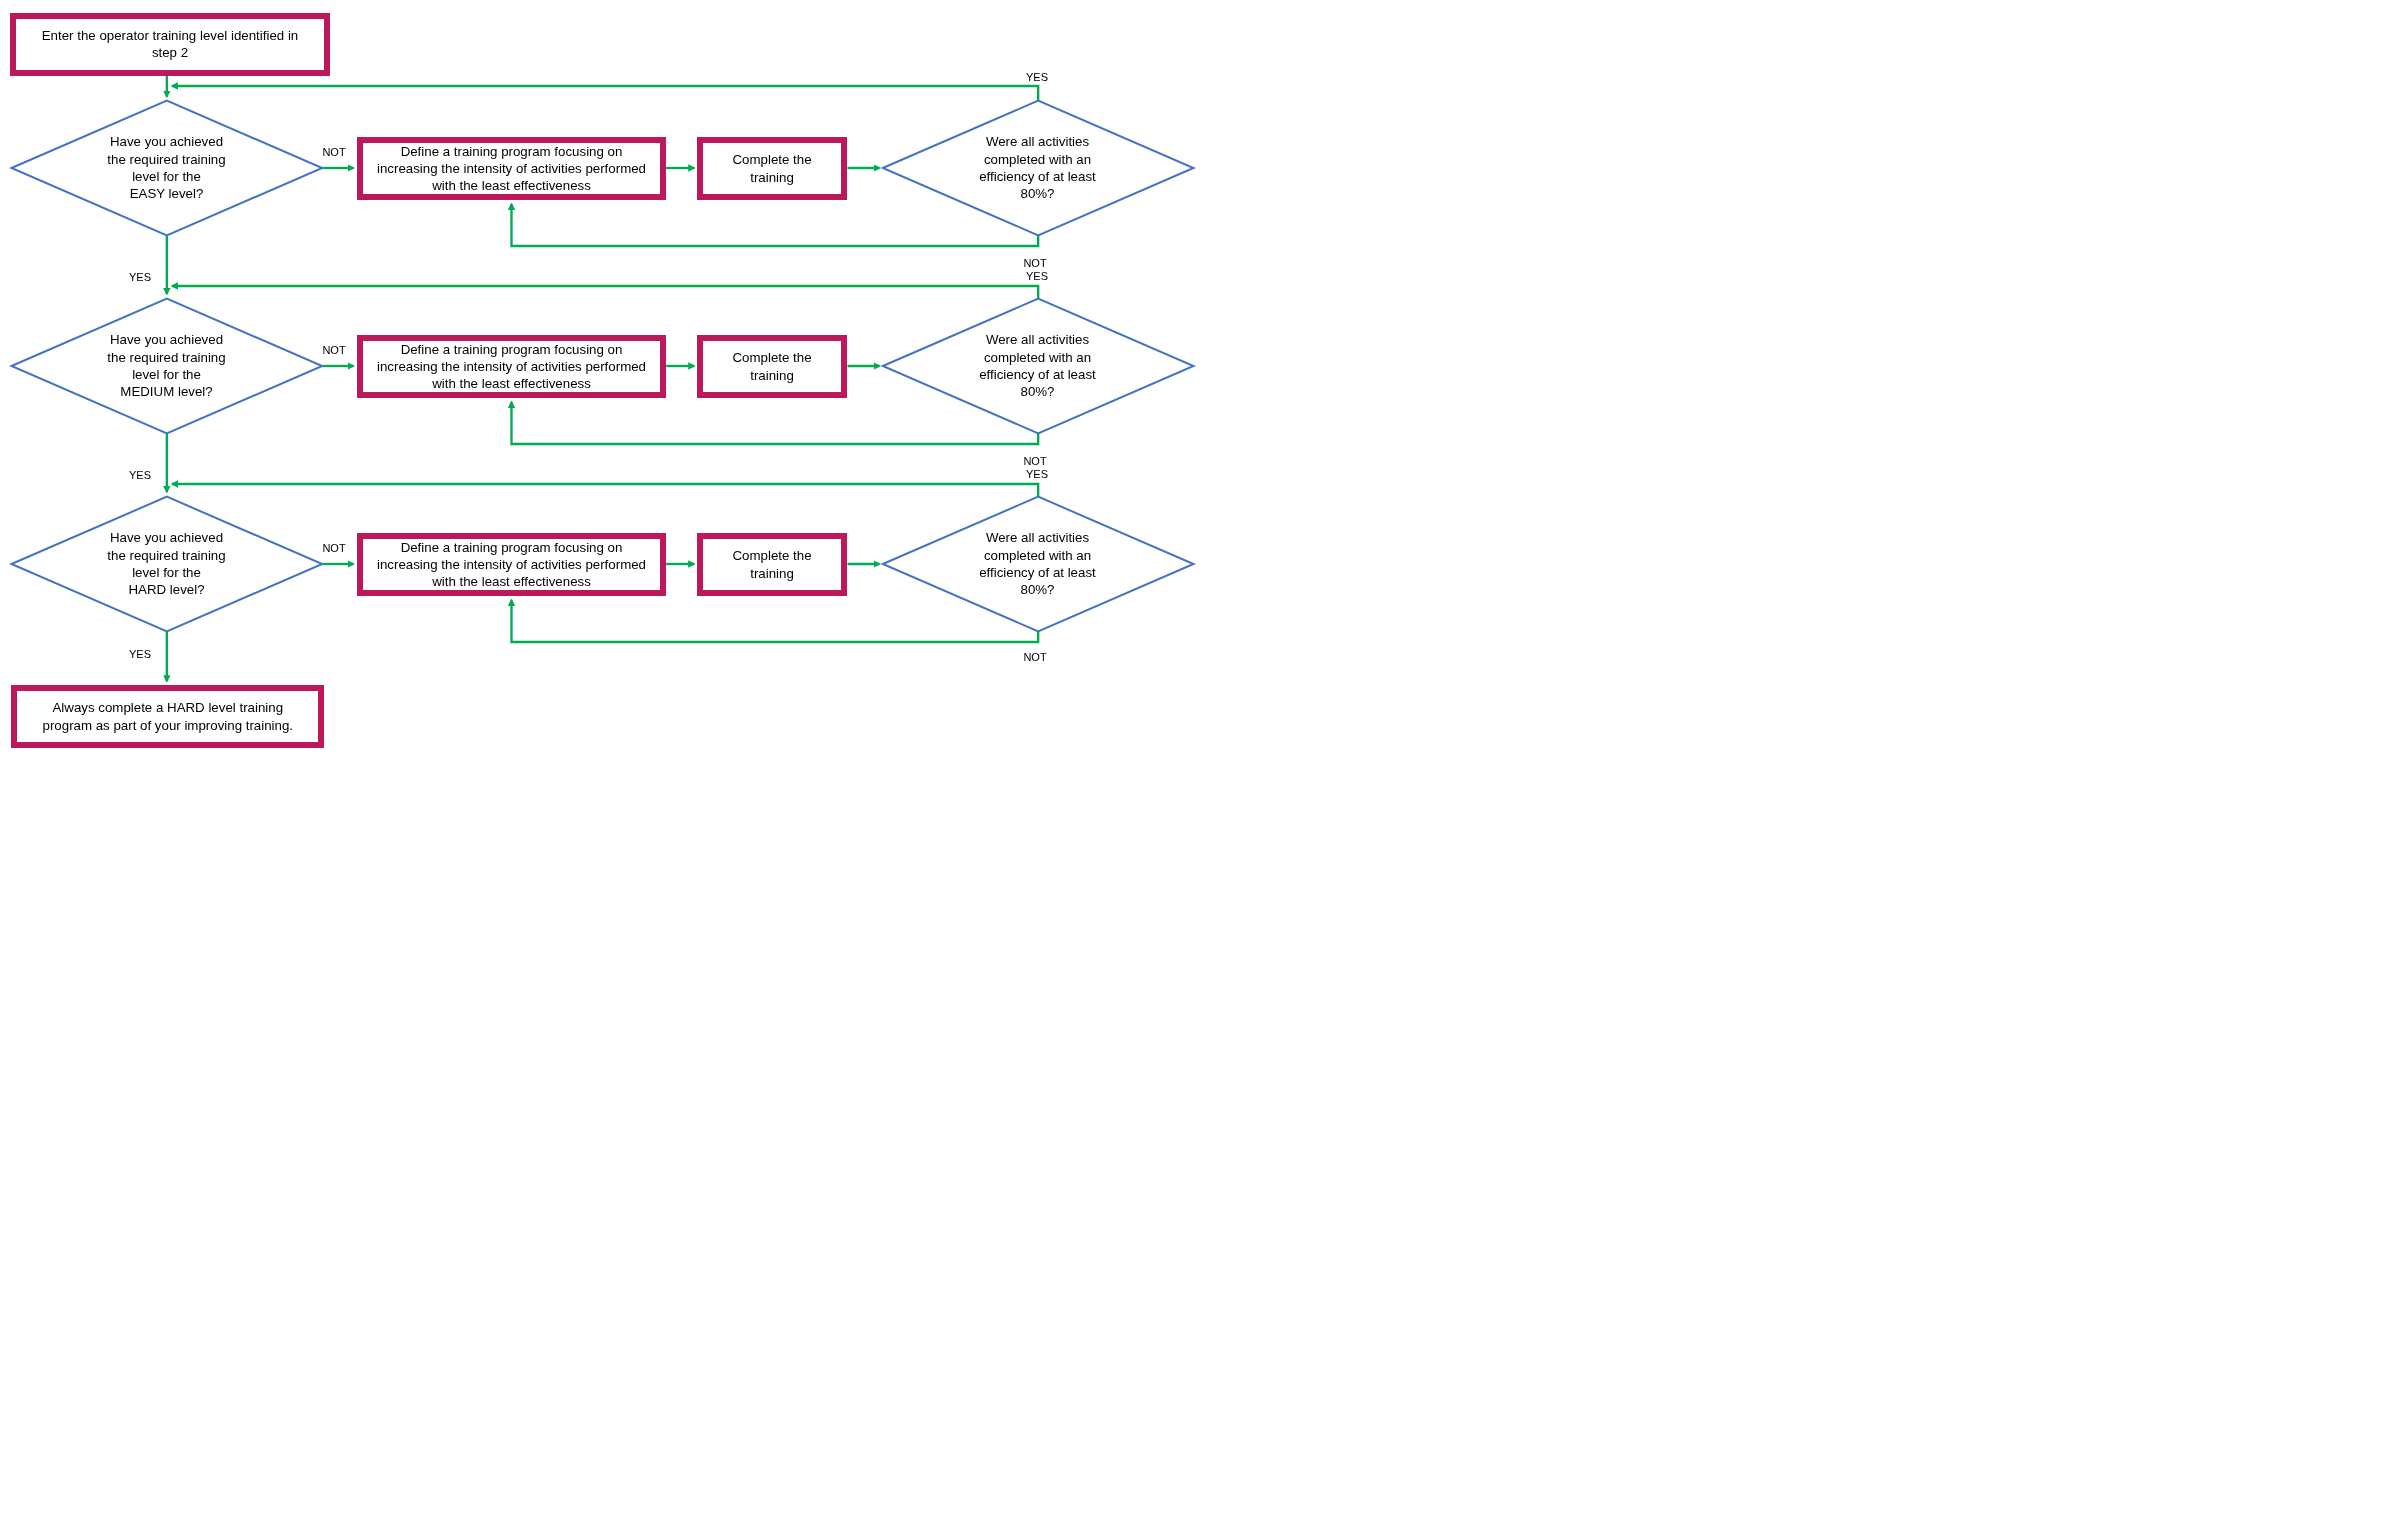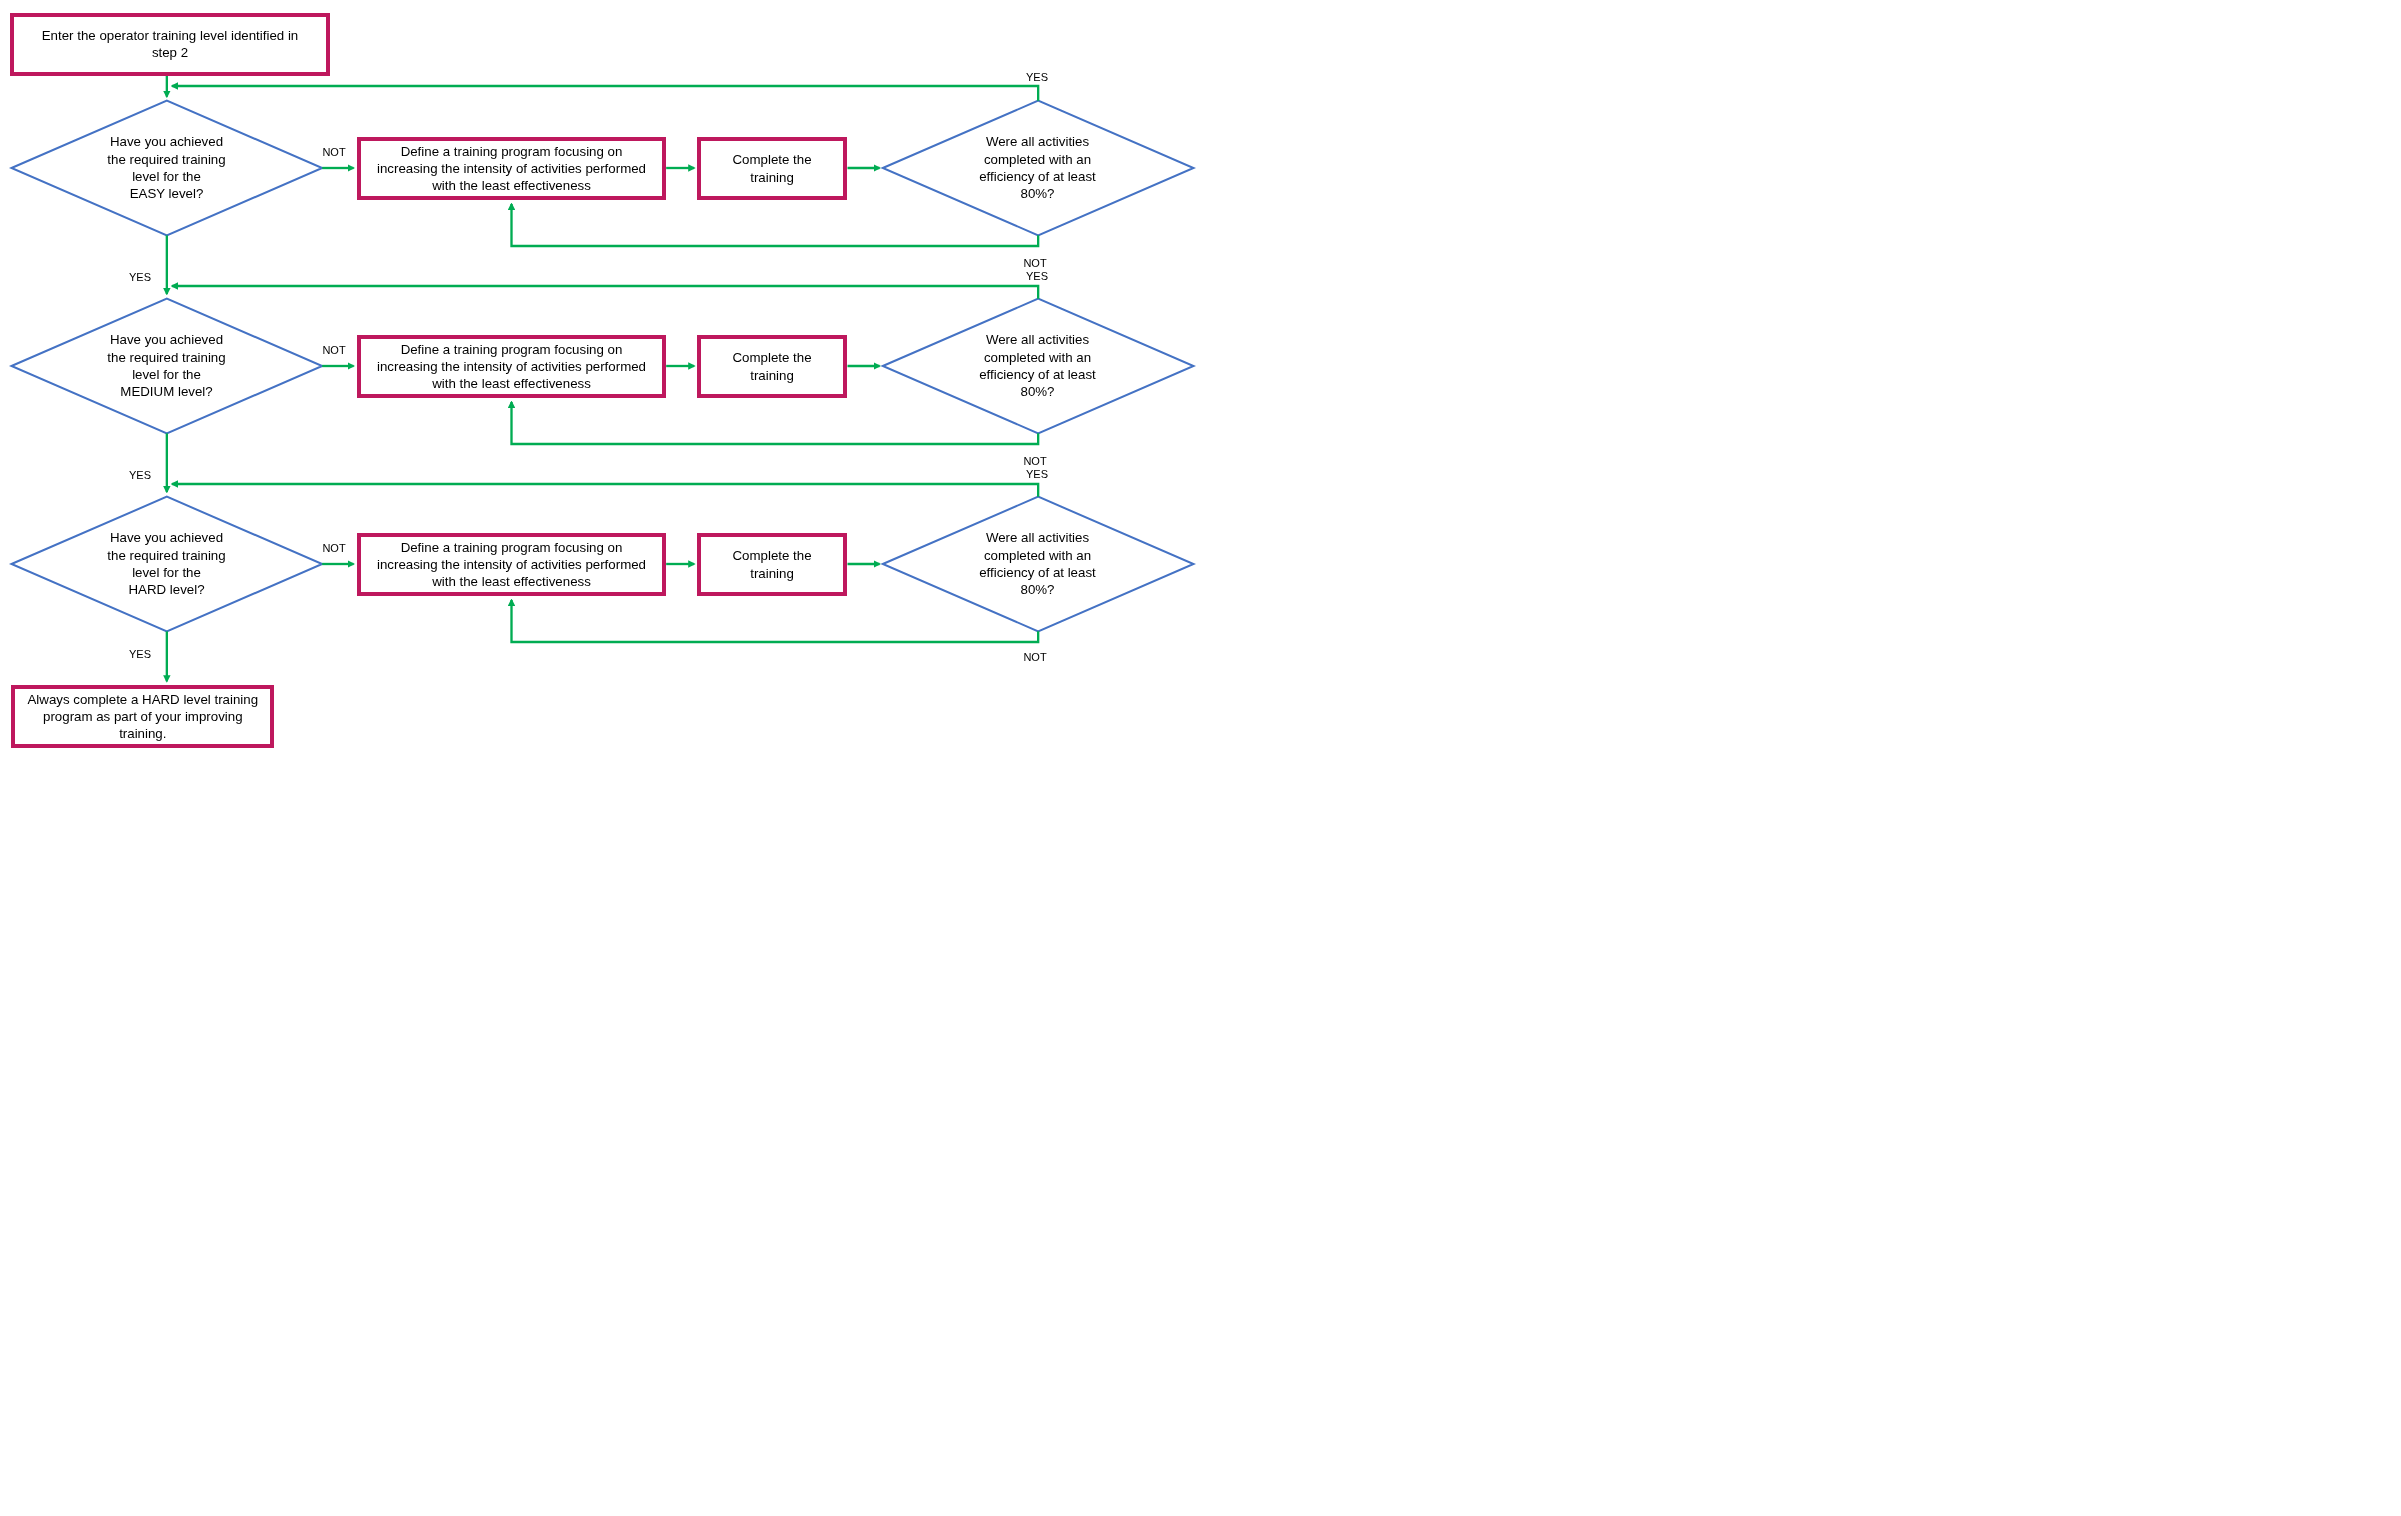--- a/index.html
+++ b/index.html
@@ -6,21 +6,21 @@
   .canvas{
     position:relative;width:1201px;height:758px;background:#ffffff;
     font-family:"Liberation Sans",sans-serif;color:#000000;overflow:hidden;
   }
   .wires{position:absolute;left:0;top:0;width:1201px;height:758px;}
   .node{
     position:absolute;display:flex;align-items:center;justify-content:center;
     text-align:center;white-space:pre-line;font-size:13.3px;line-height:17.3px;color:#000;
   }
   .rect{
-    background:#ffffff;border:4px solid #be185d;box-sizing:border-box;padding:1.3px 4px;
+    background:#ffffff;border:6px solid #be185d;box-sizing:border-box;padding:1.3px 4px;
   }
   .dtext{background:transparent;}
   .lbl{
     position:absolute;transform:translate(-50%,-50%);font-size:11px;line-height:13.3px;
     color:#000;white-space:nowrap;
   }
 </style>
 </head>
 <body>
 
@@ -121,17 +121,17 @@
   <div class="node rect" style="left:697px;top:533px;width:150px;height:63px;">Complete the
 training</div>
   <div class="node dtext" style="left:961px;top:516px;width:153px;height:96px;">Were all activities
 completed with an
 efficiency of at least
 80%?</div>
   <div class="lbl" style="left:1037px;top:475px;">YES</div>
   <div class="lbl" style="left:1035px;top:658px;">NOT</div>
   <div class="lbl" style="left:140px;top:655px;">YES</div>
 
-  <div class="node rect" style="left:11.3px;top:685px;width:263px;height:63px;">Always complete a HARD level training
+  <div class="node rect" style="left:11.3px;top:685px;width:313px;height:63px;">Always complete a HARD level training
 program as part of your improving training.</div>
 
 </div>
 
 
 </body></html>

